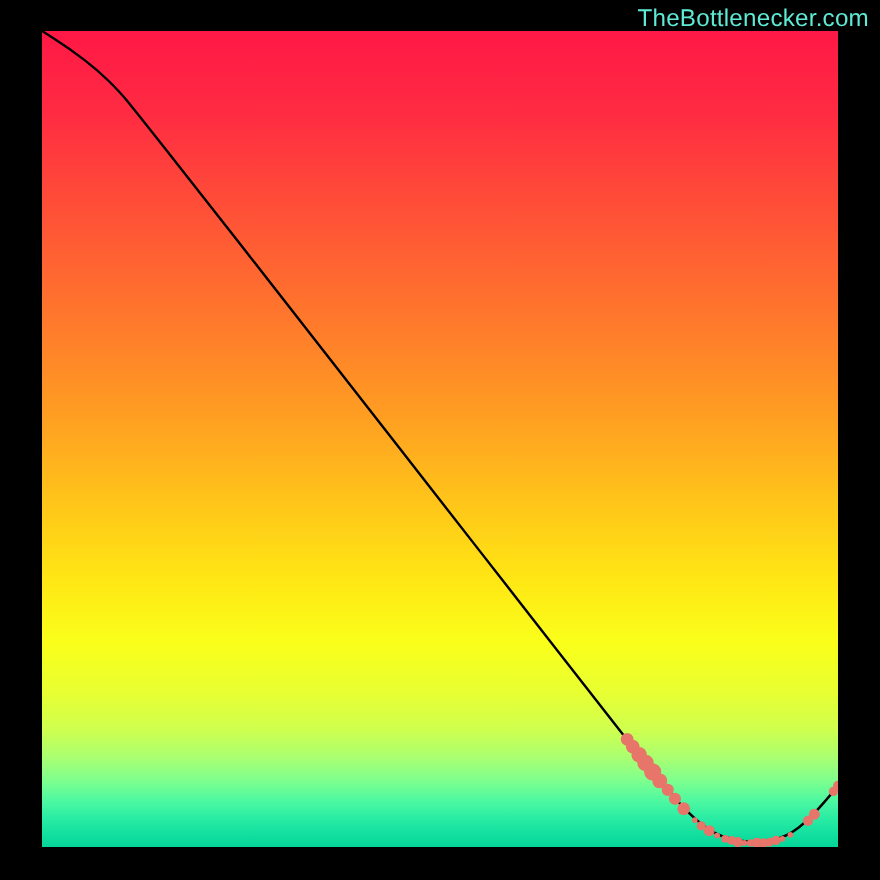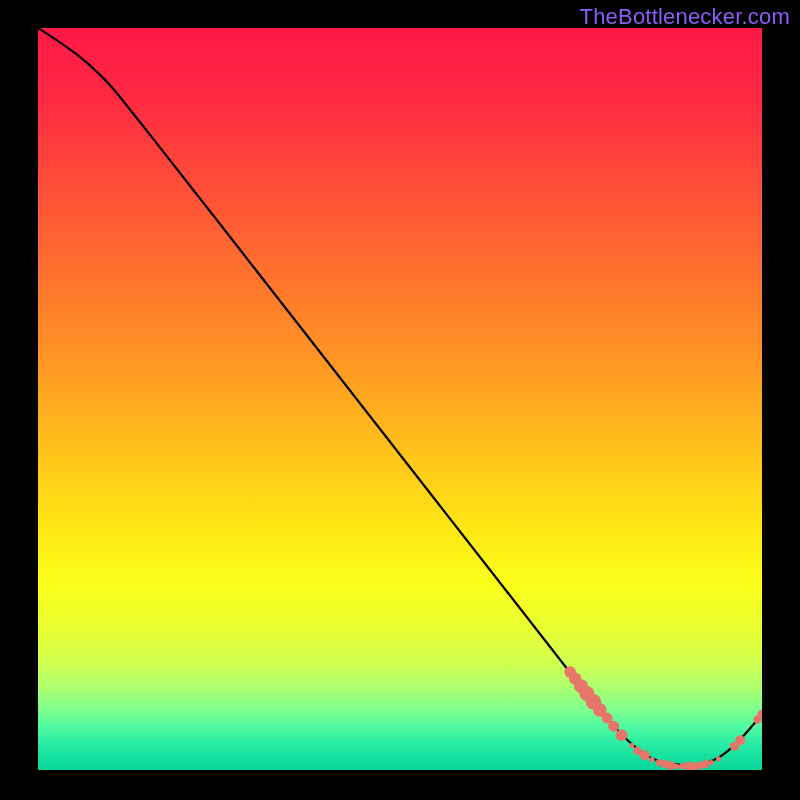--- a/index.html
+++ b/index.html
@@ -14,21 +14,21 @@
   .frame {
     position: relative;
     width: 800px;
     height: 800px;
     background: #000;
   }
   .watermark {
     position: absolute;
     top: 4px;
     right: 10px;
-    color: #8b5cf6;
+    color: #5eead4;
     font-size: 22px;
     font-weight: 500;
     letter-spacing: 0.2px;
     z-index: 30;
   }
   .plot {
     position: absolute;
     left: 38px;
     top: 28px;
     width: 724px;

